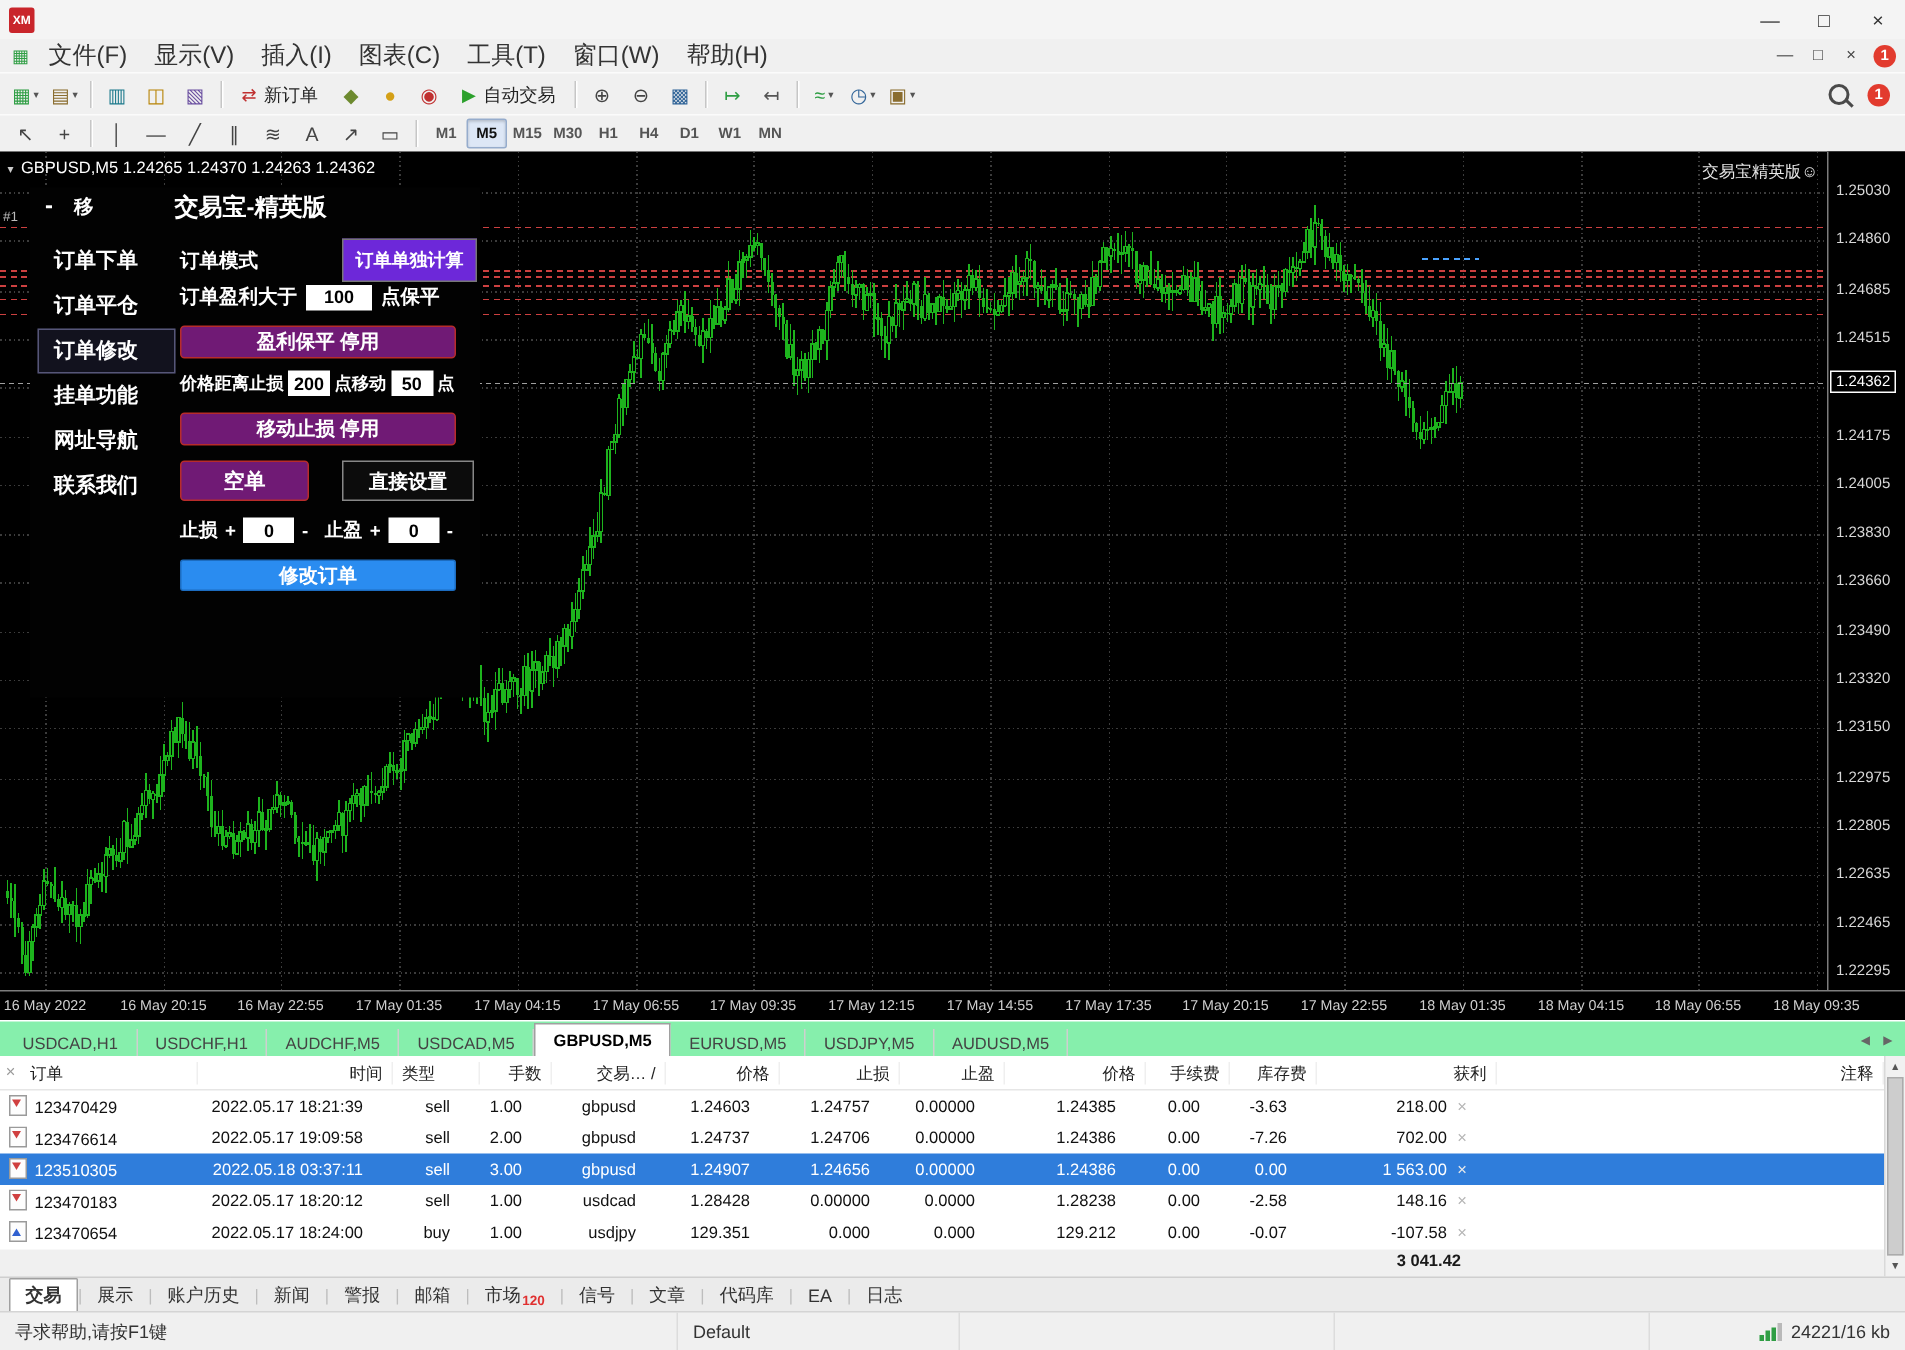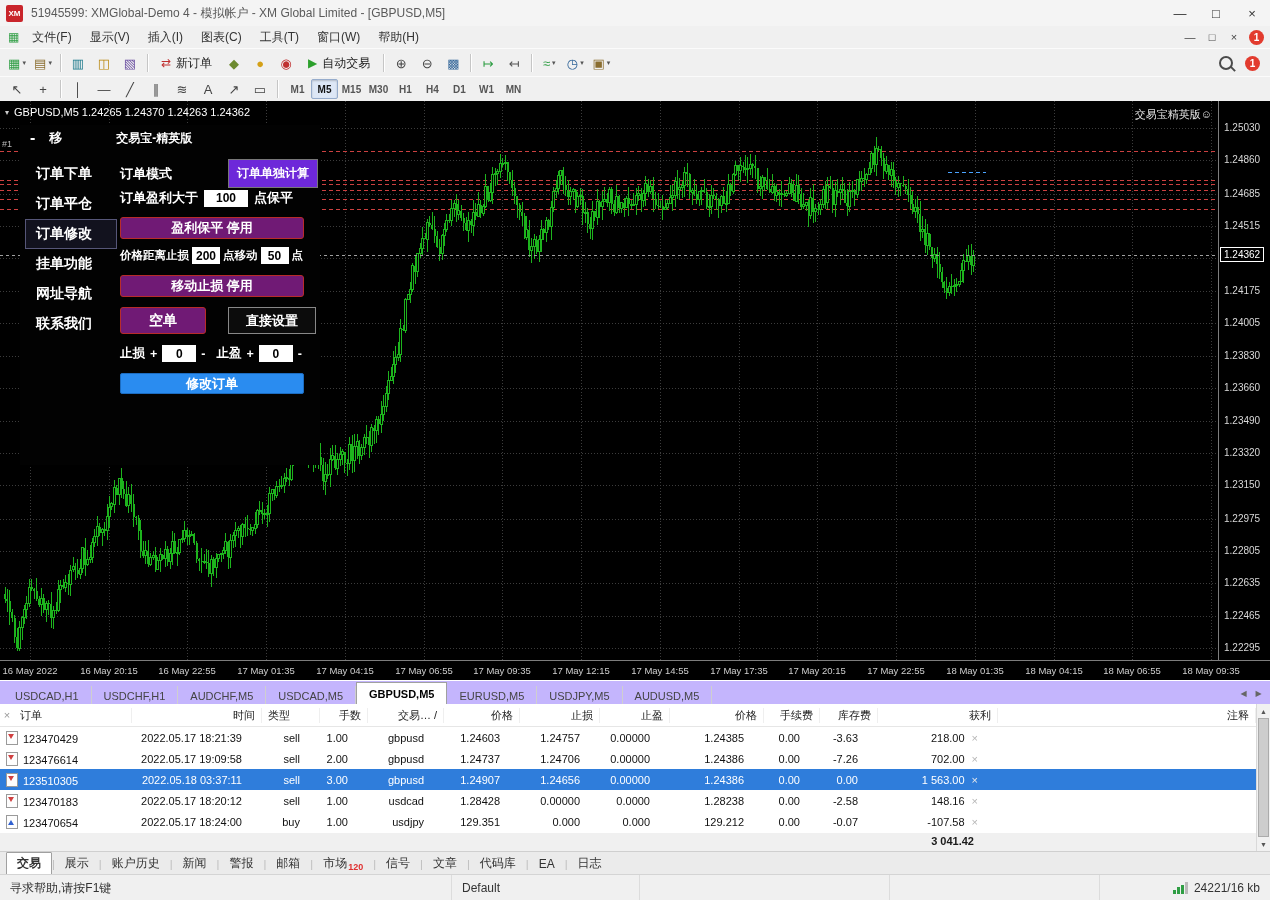--- a/index.html
+++ b/index.html
@@ -11,21 +11,21 @@
   .logo{width:17px;height:17px;background:#c9252b;color:#fff;font-size:8px;font-weight:bold;
         display:flex;align-items:center;justify-content:center;border-radius:2px;flex:0 0 auto;}
   .title-text{margin-left:8px;font-size:12px;color:#5a5a5a;white-space:nowrap;}
   .win-controls{margin-left:auto;display:flex;height:100%;}
   .win-btn{width:36px;height:100%;display:flex;align-items:center;justify-content:center;
            font-size:13px;color:#333;}
   
   .menubar{position:absolute;top:26px;left:0;right:0;height:22px;background:#f0f0f0;
            display:flex;align-items:center;padding-left:4px;}
   .menu-doc-icon{font-size:12px;color:#2f9e44;margin:0 4px;}
-  .menu-item{padding:0 9px;font-size:12px;color:#333;white-space:nowrap;}
+  .menu-item{padding:0 9px;font-size:16px;color:#333;white-space:nowrap;}
   .mdi-controls{margin-left:auto;display:flex;align-items:center;padding-right:6px;}
   .mdi-btn{width:22px;text-align:center;font-size:11px;color:#444;}
   .badge{width:15px;height:15px;border-radius:50%;background:#e23b2e;color:#fff;font-size:10px;
          font-weight:bold;display:flex;align-items:center;justify-content:center;margin-left:4px;}
   
   .tb{position:absolute;left:0;right:0;background:#f0f0f0;border-top:1px solid #fbfbfb;
       border-bottom:1px solid #d9d9d9;display:flex;align-items:center;padding-left:4px;}
   #tb1{top:48px;height:28px;} #tb2{top:76px;height:24px;}
   .tbtn{min-width:22px;height:22px;display:flex;align-items:center;justify-content:center;
         border:1px solid transparent;border-radius:2px;margin:0 1px;font-size:13px;color:#444;}
@@ -50,21 +50,21 @@
   .plabel{position:absolute;left:5px;color:#d8d8d8;font-size:10px;line-height:10px;}
   .pricebox{position:absolute;left:1px;border:1px solid #fff;background:#000;color:#fff;
             font-size:10px;padding:0 3px;line-height:13px;}
   .timescale{position:absolute;left:0;top:559px;width:1270px;height:20px;border-top:1px solid #7d7d7d;background:#000;}
   .tlabel{position:absolute;top:4px;width:96px;margin-left:-48px;text-align:center;font-size:9.5px;color:#cfcfcf;white-space:nowrap;}
   
   .panel{position:absolute;left:20px;top:24px;width:300px;height:340px;background:#020202;color:#fff;}
   .panel-header{display:flex;align-items:center;height:26px;padding:0 10px;}
   .p-min{font-size:16px;font-weight:bold;}
   .p-move{font-size:13px;font-weight:bold;margin-left:14px;}
-  .p-title{font-size:12px;font-weight:bold;margin-left:54px;}
+  .p-title{font-size:16px;font-weight:bold;margin-left:54px;}
   .p-menu{position:absolute;left:5px;top:34px;width:92px;}
   .p-menu-item{height:30px;display:flex;align-items:center;padding-left:10px;font-size:14px;
                font-weight:bold;color:#fff;border:1px solid transparent;box-sizing:border-box;}
   .p-menu-item.active{background:#12121e;border:1px solid #565678;}
   .p-content{position:absolute;left:100px;top:34px;width:198px;font-size:13px;font-weight:bold;}
   .pr{position:absolute;left:0;right:0;display:flex;align-items:center;}
   .pr1{top:0;justify-content:space-between;}
   .pr2{top:30px;gap:6px;}
   .pr4{top:88px;gap:3px;font-size:11.5px;}
   .pr7{top:186px;gap:5px;font-size:12.5px;}
@@ -76,21 +76,21 @@
   .p-btn-red{position:absolute;background:#701a75;border:1px solid #b82c2a;color:#fff;font-weight:bold;
              border-radius:3px;font-size:13px;font-family:inherit;}
   .pr3{top:58px;left:0;width:184px;height:22px;}
   .pr5{top:116px;left:0;width:184px;height:22px;}
   .pr6s{top:148px;left:0;width:86px;height:27px;font-size:14px;}
   .p-btn-direct{position:absolute;top:148px;right:2px;width:88px;height:27px;background:#0c0c0c;
                 border:1px solid #888;color:#fff;font-weight:bold;font-size:13px;font-family:inherit;}
   .p-btn-blue{position:absolute;top:214px;left:0;width:184px;height:21px;background:#2a8cf0;
               border:1px solid #1c6cc0;color:#fff;font-weight:bold;border-radius:2px;font-size:13px;font-family:inherit;}
   
-  .chart-tabs{position:absolute;top:680px;left:0;right:0;height:24px;background:#c4b5fd;
+  .chart-tabs{position:absolute;top:680px;left:0;right:0;height:24px;background:#86efac;
               border-top:1px solid #fff;display:flex;align-items:flex-end;padding-left:3px;}
   .ctab{height:19px;padding:0 12px;display:flex;align-items:center;font-size:11px;color:#444;
         border-right:1px solid #cfcfcf;white-space:nowrap;}
   .ctab.active{background:#fff;border:1px solid #a0a0a0;border-bottom:none;font-weight:bold;
                height:22px;color:#000;}
   .ctab-nav{margin-left:auto;display:flex;padding-right:4px;align-self:center;}
   .ctab-nav .nav-b{width:15px;height:16px;display:flex;align-items:center;justify-content:center;
                    font-size:8px;color:#666;}
   
   .terminal{position:absolute;top:704px;left:0;width:1256px;height:129px;background:#fff;font-size:11px;}
@@ -135,21 +135,20 @@
   .bars i:nth-child(1){height:4px;} .bars i:nth-child(2){height:7px;}
   .bars i:nth-child(3){height:9px;} .bars i:nth-child(4){height:12px;background:#b9b9b9;}
 </style>
 </head>
 <body>
 
 <div id="app">
 
   <div class="titlebar">
     <div class="logo">XM</div>
-    <div class="title-text">51945599: XMGlobal-Demo 4 - 模拟帐户 - XM Global Limited - [GBPUSD,M5]</div>
     <div class="win-controls">
       <div class="win-btn">—</div>
       <div class="win-btn">□</div>
       <div class="win-btn">×</div>
     </div>
   </div>
 
   <div class="menubar">
     <span class="menu-doc-icon">▦</span>
     <div id="menu-items" style="display:flex;">

